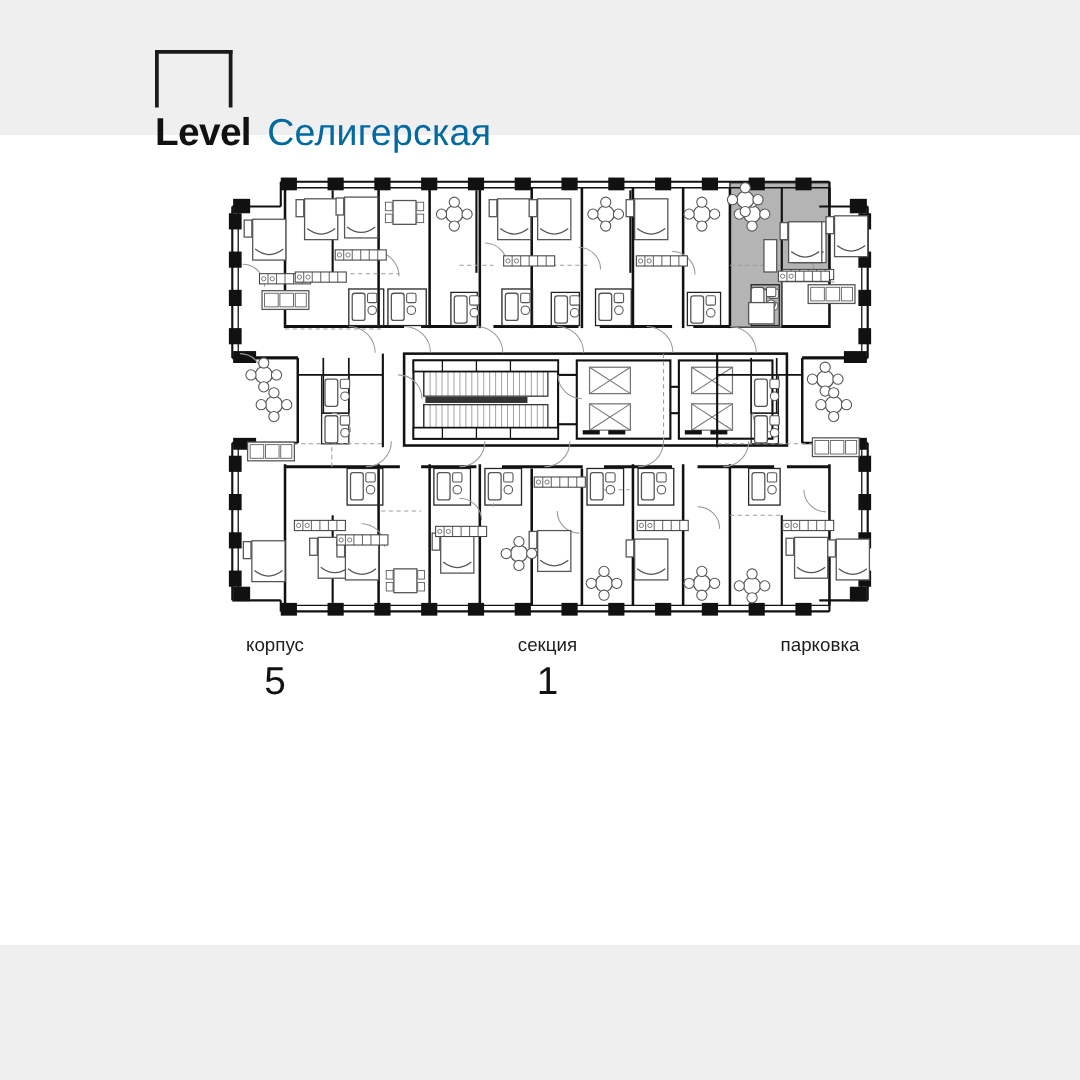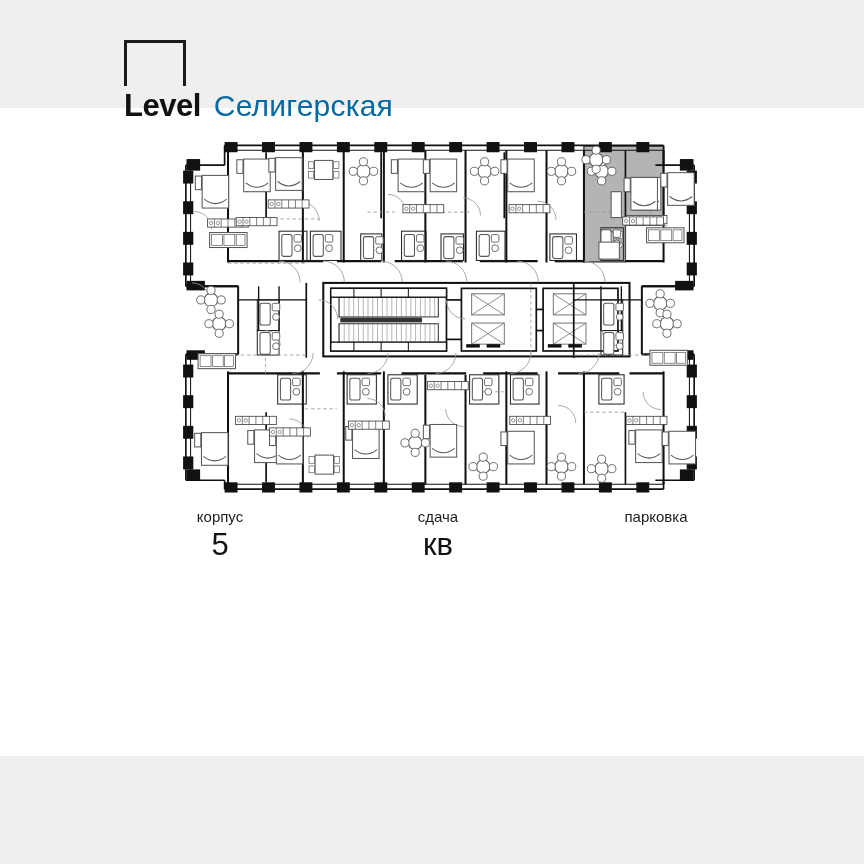--- a/index.html
+++ b/index.html
@@ -668,21 +668,21 @@
 
     </svg>
   </div>
 
   <div class="stats">
     <div class="stat">
       <div class="stat-label">корпус</div>
       <div class="stat-value">5</div>
     </div>
     <div class="stat">
-      <div class="stat-label">сдача</div>
-      <div class="stat-value">кв</div>
+      <div class="stat-label">секция</div>
+      <div class="stat-value">1</div>
     </div>
     <div class="stat">
       <div class="stat-label">парковка</div>
     </div>
   </div>
 
 </div>
 
 </body></html>

